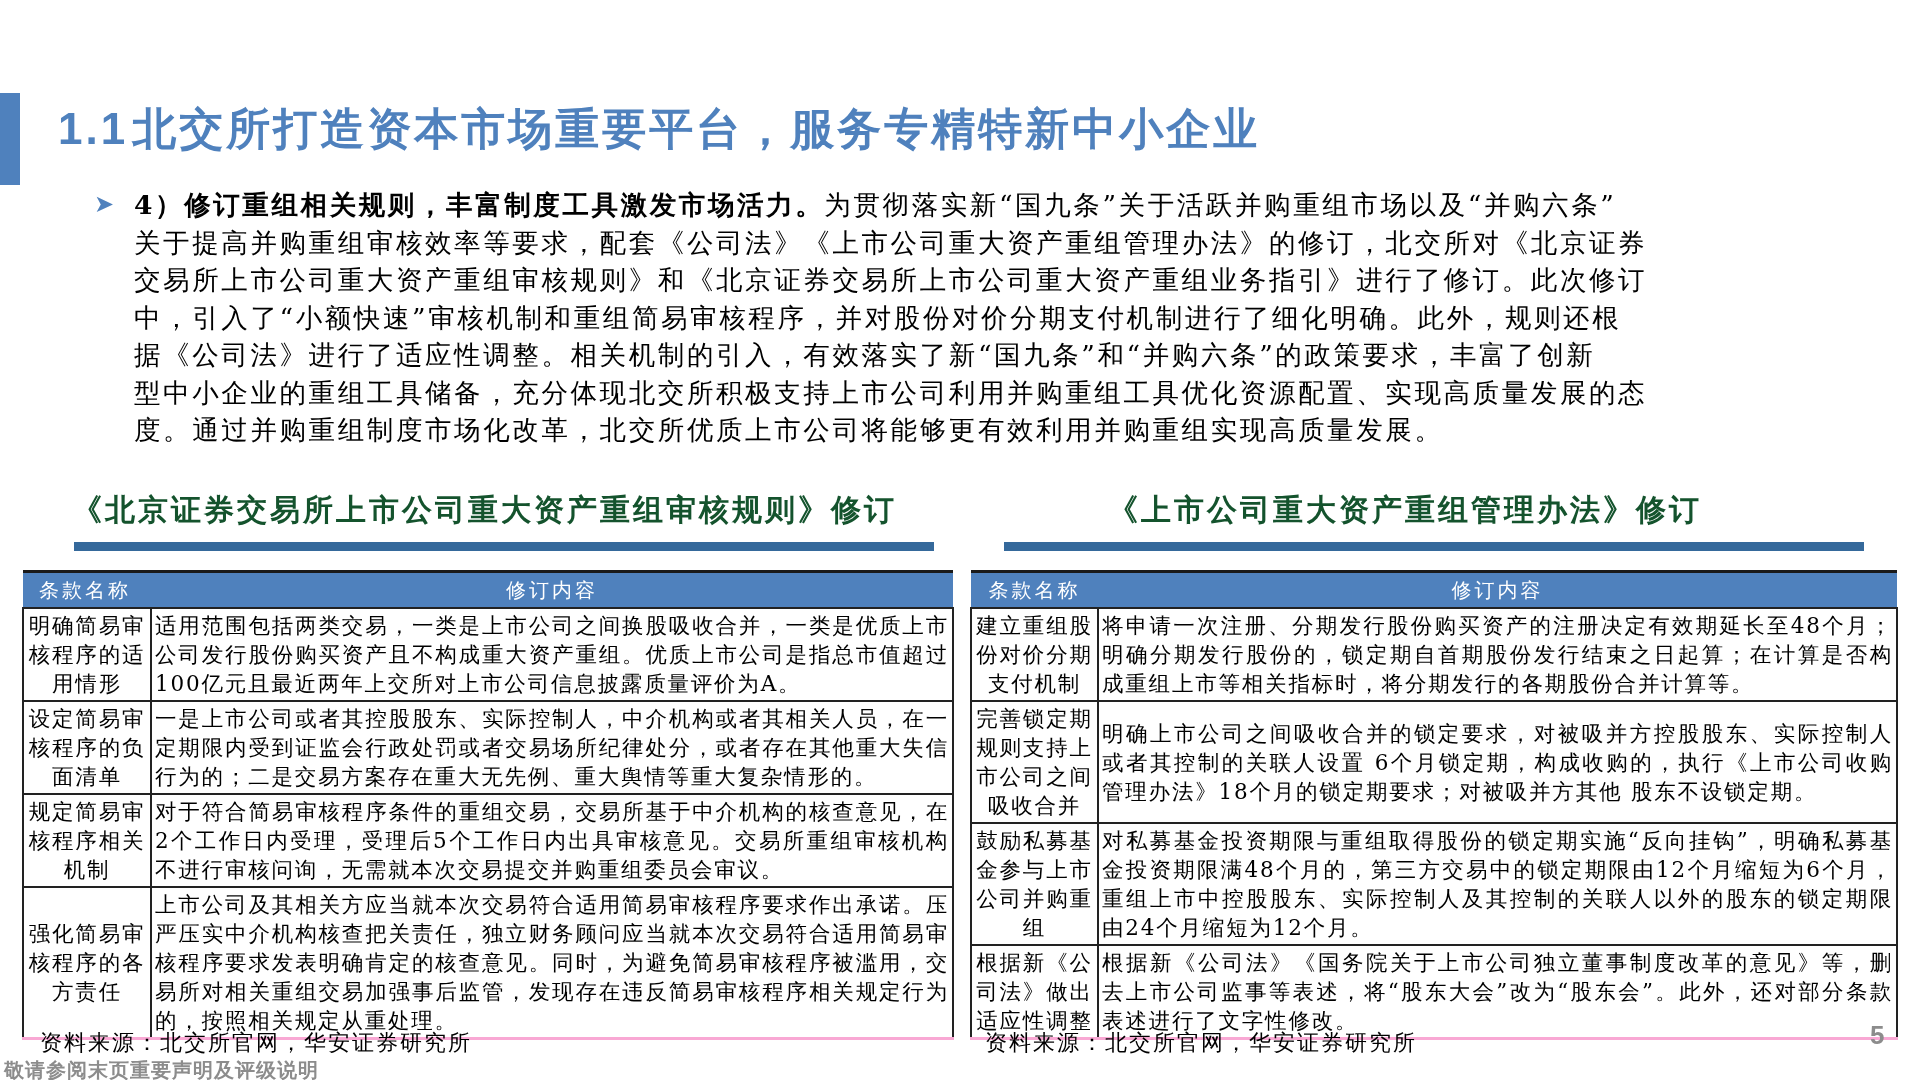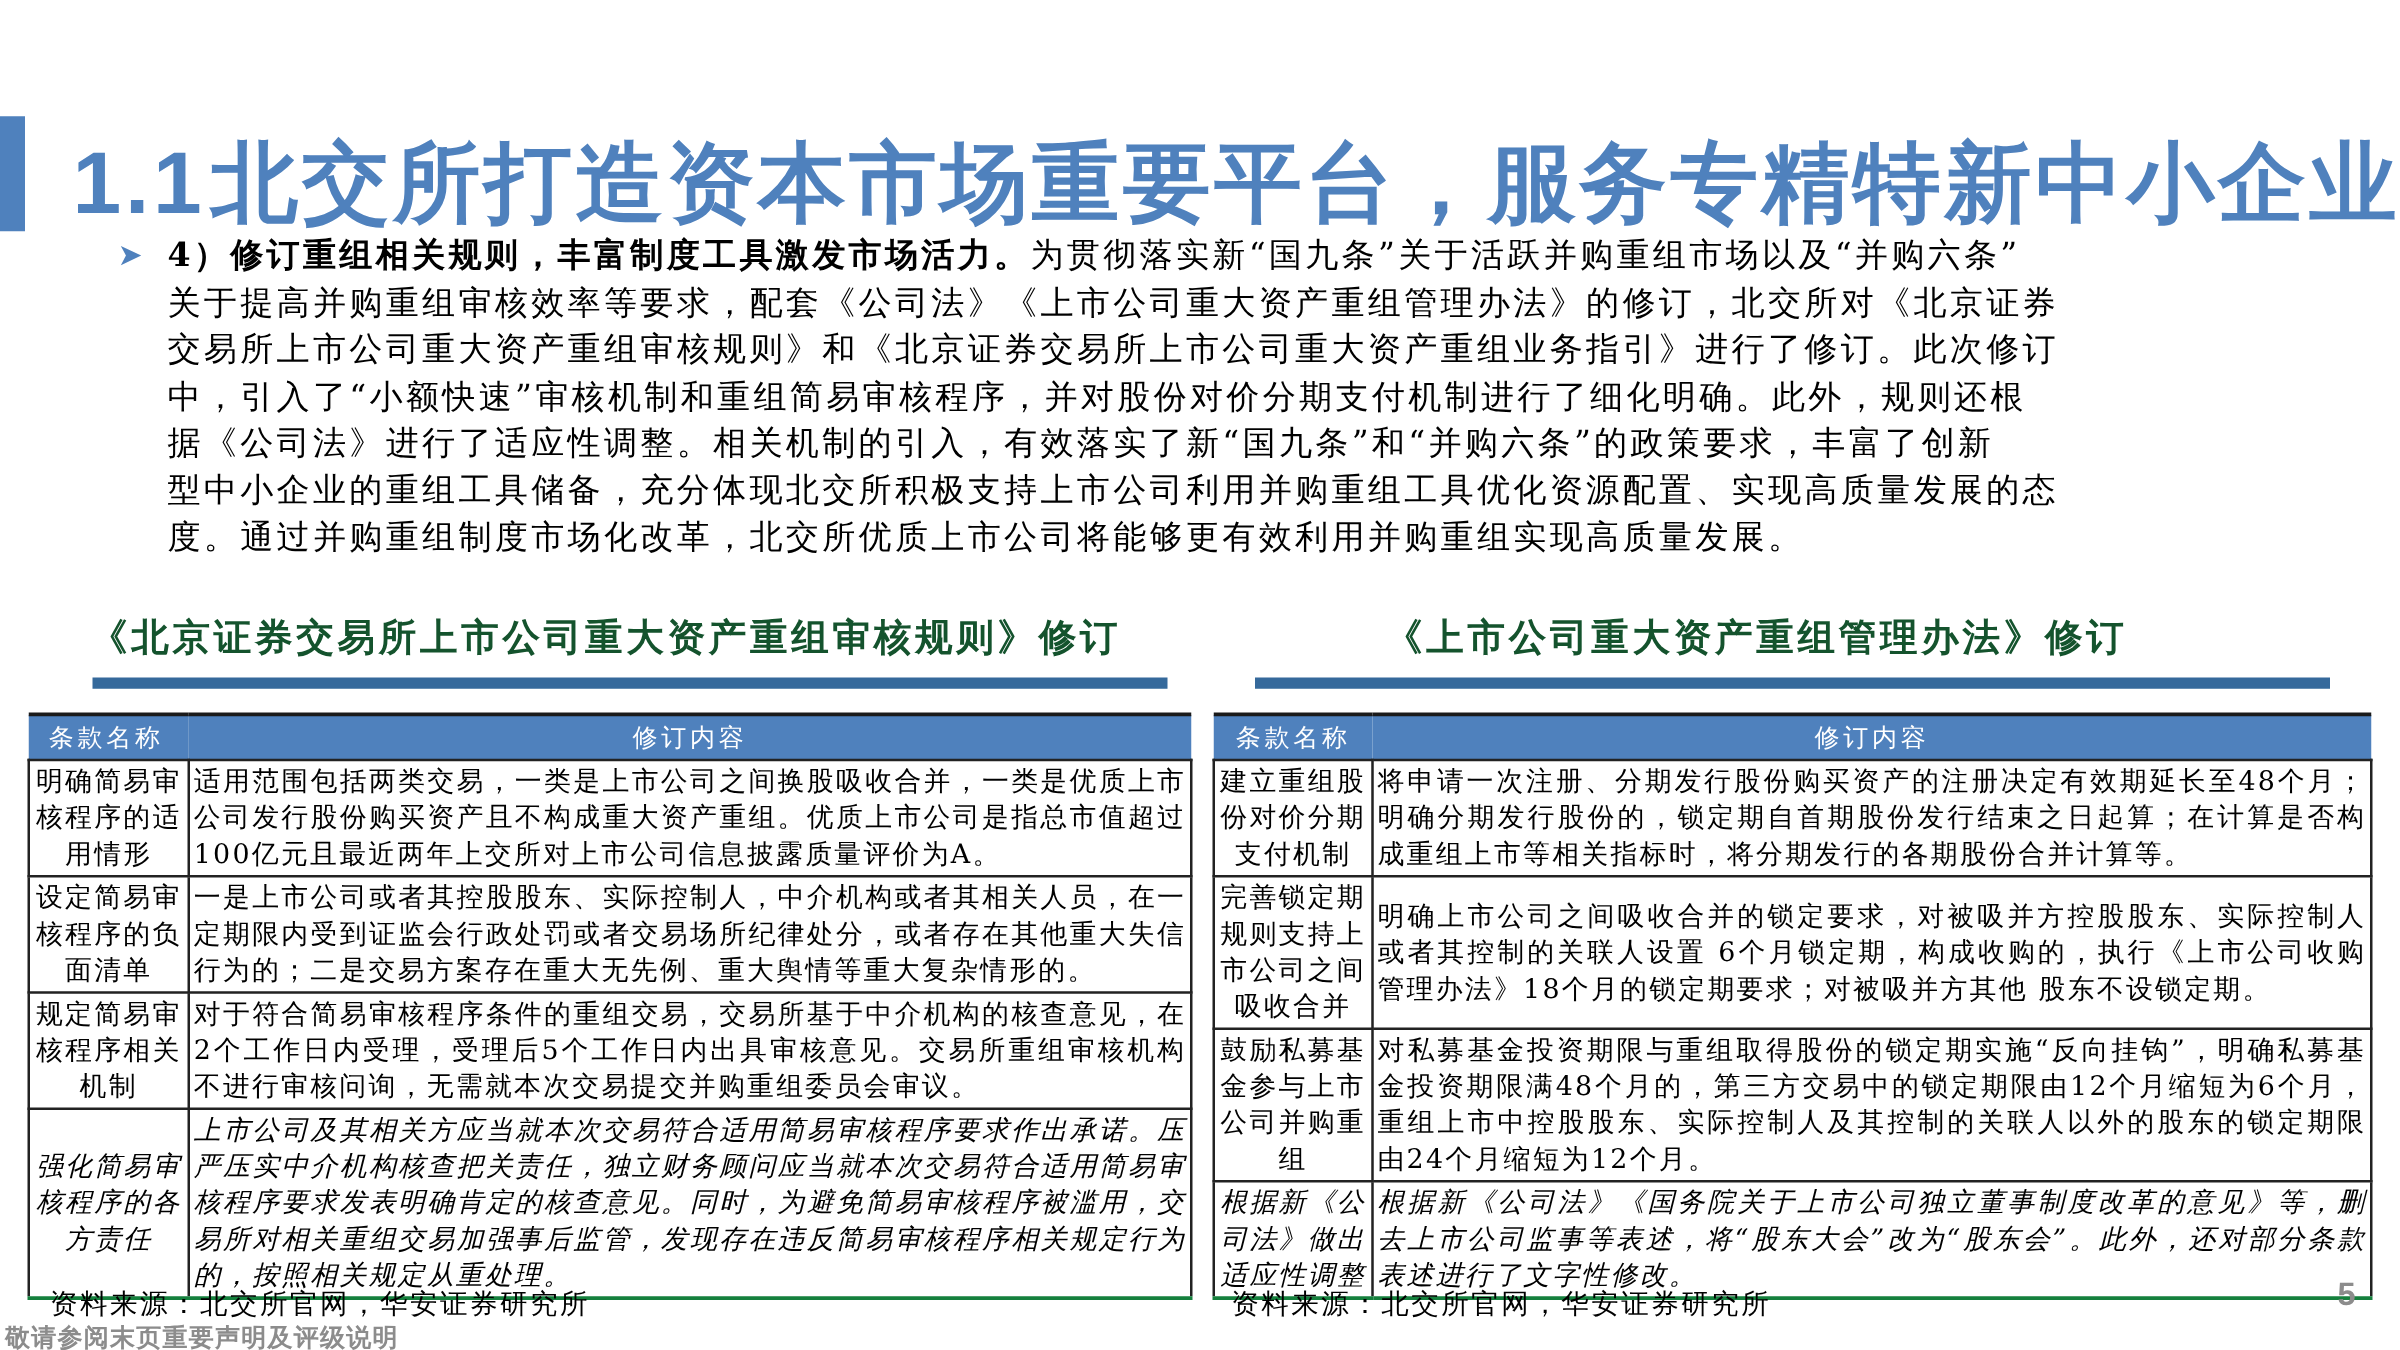--- a/index.html
+++ b/index.html
@@ -1,19 +1,19 @@
 <!DOCTYPE html>
 <html><head>
 <meta charset="utf-8">
 <style>
   html, body { margin:0; padding:0; }
   body { width:1920px; height:1080px; position:relative; background:#ffffff; overflow:hidden;
          font-family:"DejaVu Serif", "Liberation Serif", serif; color:#000; }
   .accent-bar { position:absolute; left:0; top:93px; width:20px; height:92px; background:#4F81BD; }
-  .title { position:absolute; left:58px; top:100px; font-size:70px; font-weight:bold; color:#4F81BD;
+  .title { position:absolute; left:58px; top:100px; font-size:44px; font-weight:bold; color:#4F81BD;
            letter-spacing:3px; white-space:nowrap; font-family:"DejaVu Sans", "Liberation Sans", sans-serif; }
   .title .num { font-family:"Liberation Sans", sans-serif; font-weight:bold; margin-right:4px; }
   .bullet { position:absolute; left:96px; top:186px; width:1712px; font-size:26.5px; line-height:37.5px;
             letter-spacing:2.6px; text-align:justify; }
   .bullet .arrow { position:absolute; left:-2px; top:0; color:#4F81BD; font-size:24px; }
   .bullet p { margin:0; padding-left:38px; text-indent:0; }
   .bullet .line { display:block; white-space:nowrap; }
   .bullet b { font-weight:bold; }
   .subtitle { position:absolute; top:490px; font-size:30px; color:#14532d; font-weight:bold; letter-spacing:3px; white-space:nowrap; }
   .sub-left { left:72px; }
@@ -21,21 +21,21 @@
   .underline { position:absolute; top:542px; height:9px; background:#35699B; }
   .ul-left { left:74px; width:860px; }
   .ul-right { left:1004px; width:860px; }
   table.rev { position:absolute; top:570px; border-collapse:collapse; font-size:21.5px; line-height:29px;
               letter-spacing:1.8px; font-family:"DejaVu Serif", "Liberation Serif", serif; }
   table.rev th { background:#4F81BD; color:#ffffff; font-weight:normal; height:34px; padding:0;
                  border-top:3px solid #1a1a1a; font-size:20px; letter-spacing:3px; }
   table.rev td { border:2px solid #222; padding:2px 3px; vertical-align:middle; }
   table.rev td.name { text-align:center; }
   table.rev td.content { text-align:justify; }
-  table.rev tr:last-child td { border-bottom:3px solid #15803d;font-style:italic; }
+  table.rev tr:last-child td { border-bottom:3px solid #f9a8d4; }
   .tbl-left { left:22px; width:932px; }
   .tbl-right { left:970px; width:928px; }
   .tbl-left col.c1 { width:128px; } .tbl-right col.c1 { width:127px; }
   .th-left { text-align:left; padding-left:16px !important; }
   .source { position:absolute; top:1028px; font-size:22px; letter-spacing:2px; white-space:nowrap; }
   .src-left { left:40px; } .src-right { left:985px; }
   .page-num { position:absolute; left:1870px; top:1020px; font-size:26px; color:#8c8c8c; font-weight:bold;
               font-family:"Liberation Sans", sans-serif; }
   .disclaimer { position:absolute; left:4px; top:1057px; font-size:20px; color:#8c8c8c; font-weight:bold; letter-spacing:1px; white-space:nowrap; }
 </style>

